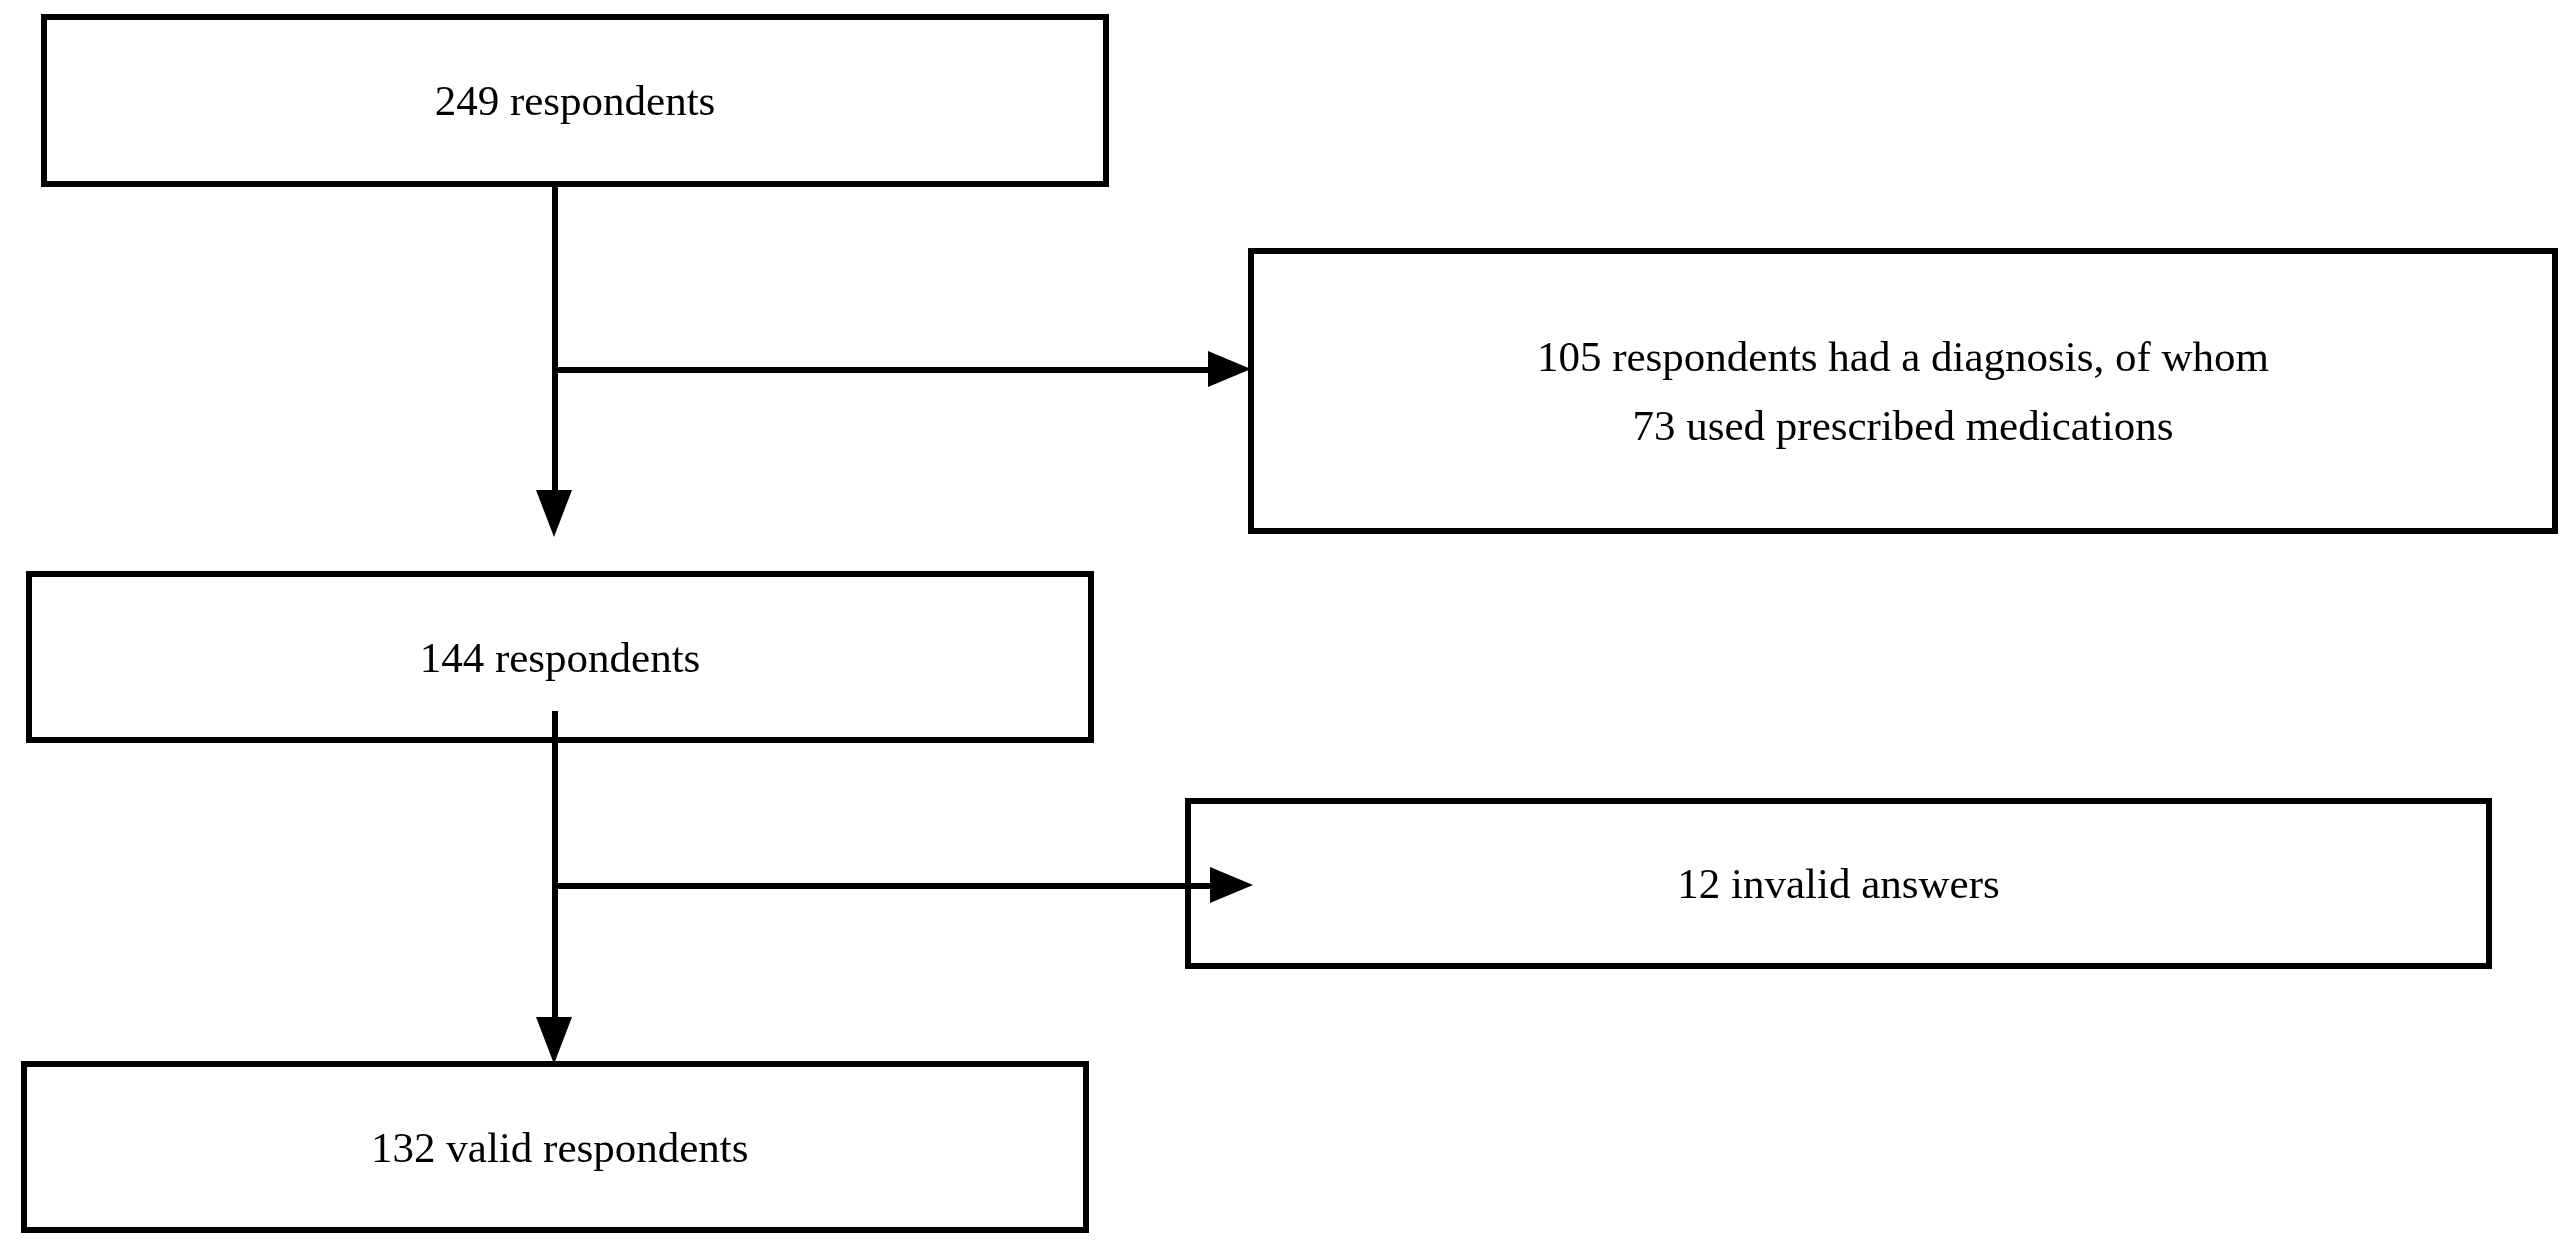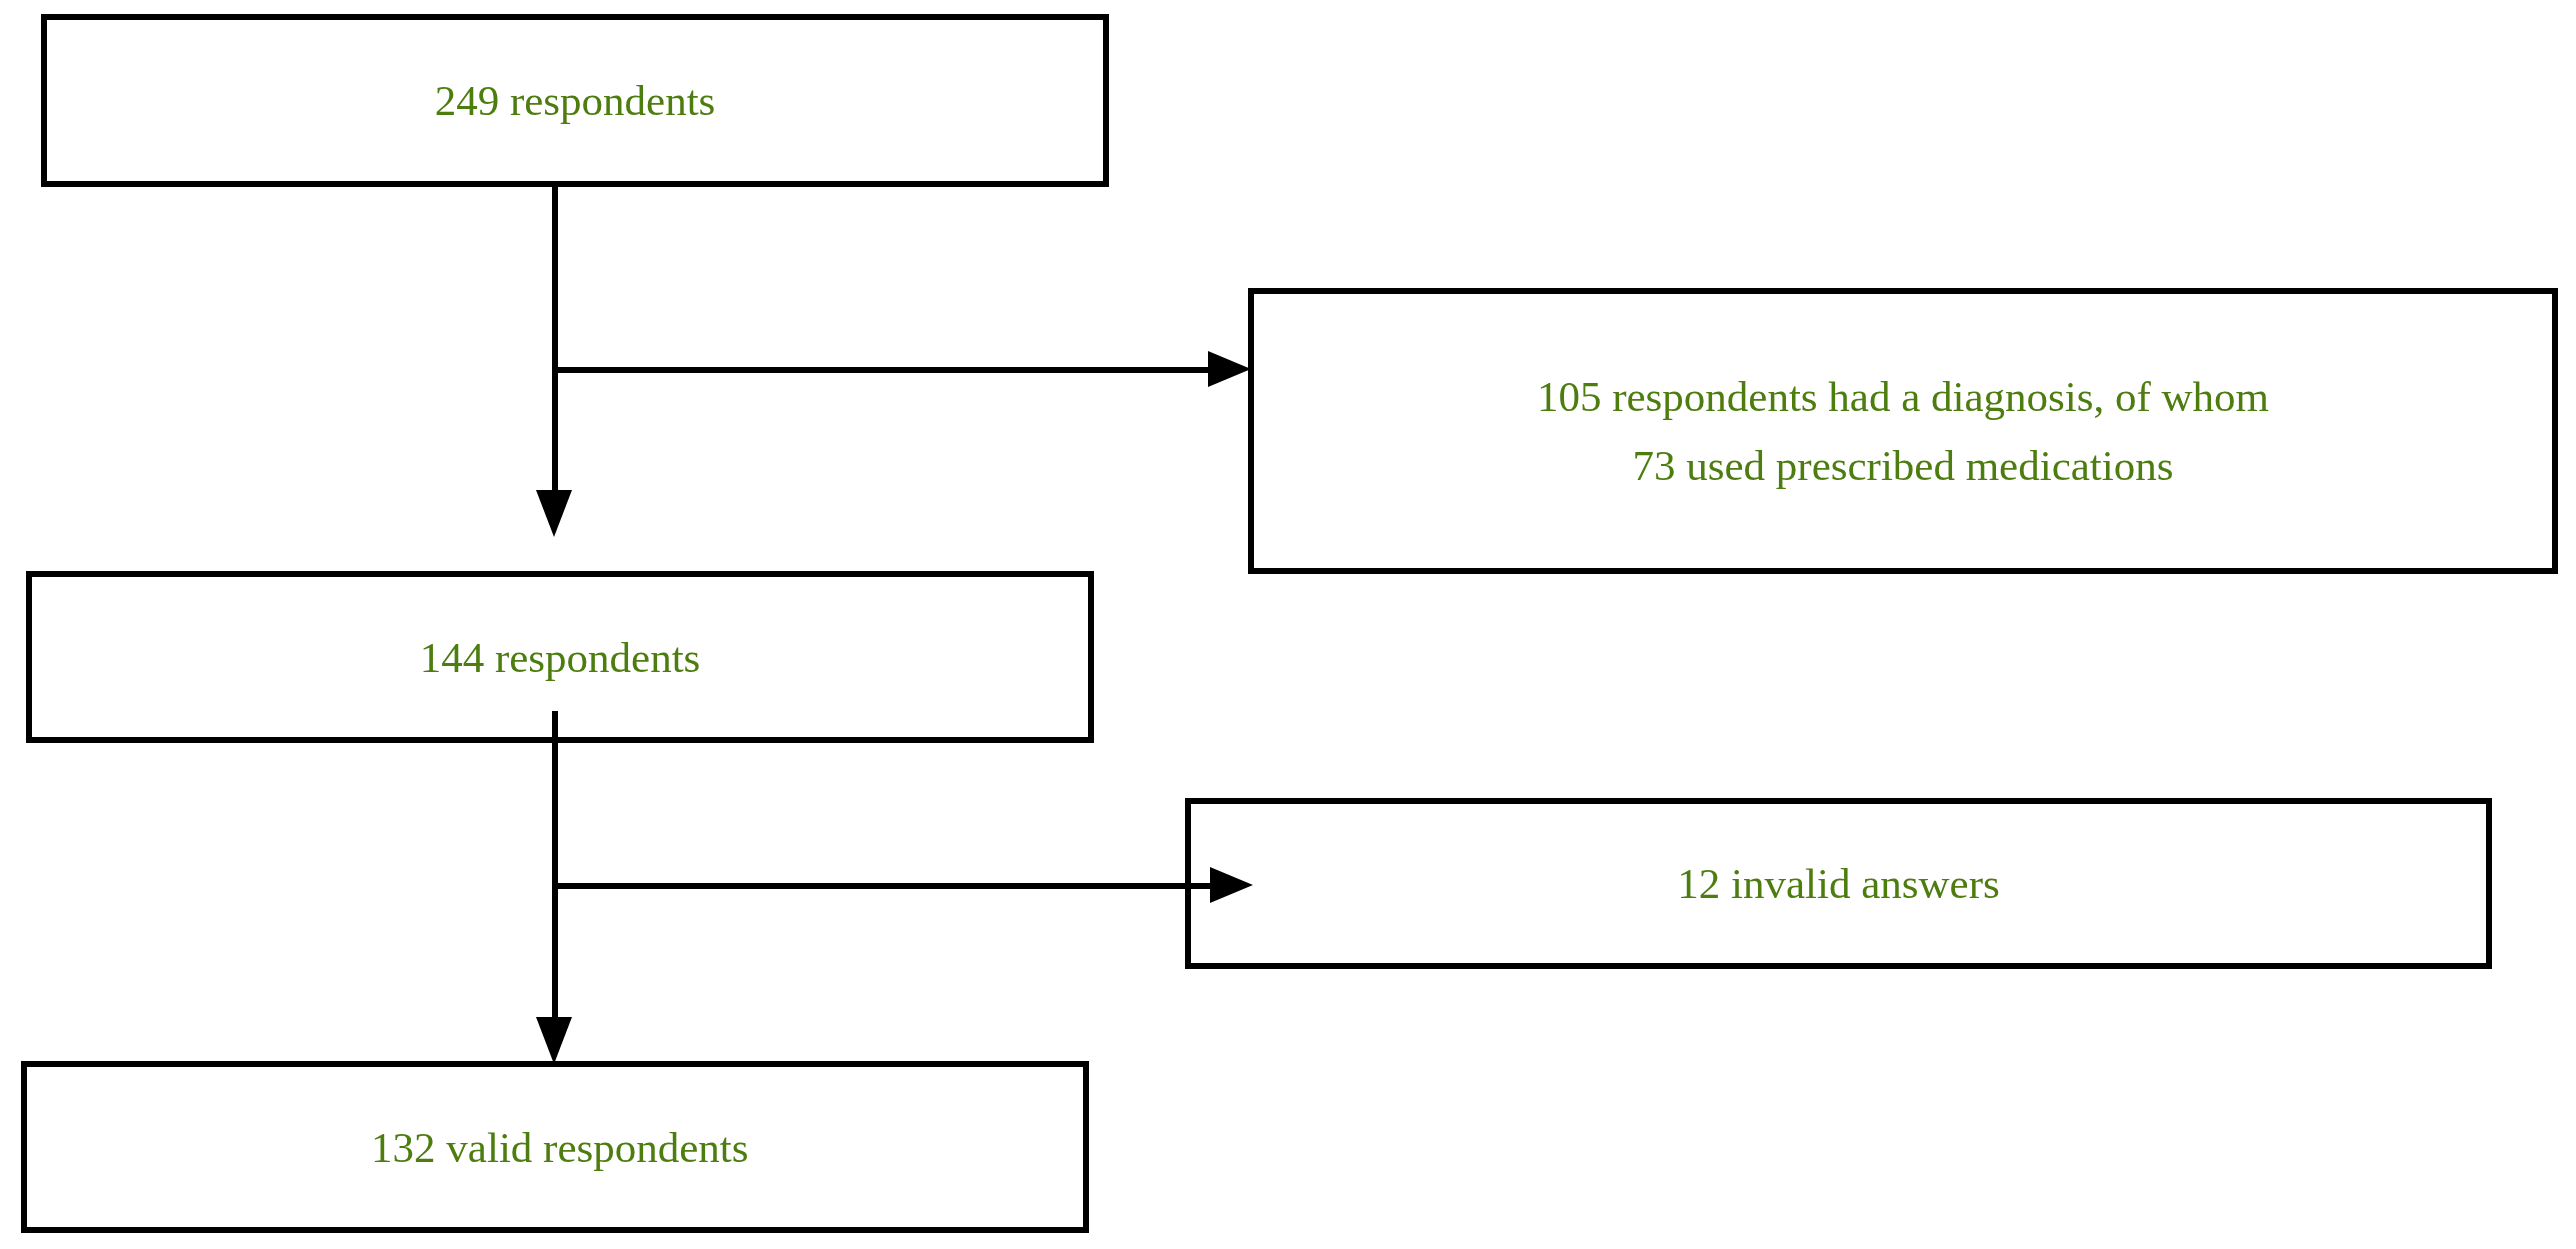--- a/index.html
+++ b/index.html
@@ -25,31 +25,31 @@
     border: 6.2px solid #000000;
     display: flex;
     flex-direction: column;
     align-items: center;
     justify-content: center;
   }
   .node-label {
     font-family: "Liberation Serif", "DejaVu Serif", serif;
     font-size: 43px;
     line-height: 1.0;
-    color: #4d7c0f;
+    color: #000000;
     white-space: nowrap;
     text-align: center;
   }
   .node-label.line-two {
     margin-top: 26px;
   }
   
   #box-total      { left: 41px;   top: 13.8px;   width: 1068px; height: 173px; }
   
-  #box-diagnosis  { left: 1248px; top: 248px;  width: 1310px; height: 286px; margin-top: 40px; }
+  #box-diagnosis  { left: 1248px; top: 248px;  width: 1310px; height: 286px; }
   
   #box-eligible   { left: 26px;   top: 539px;  width: 1068px; height: 172px; margin-top: 32px; }
   
   #box-invalid    { left: 1185px; top: 798px; width: 1307px; height: 171px; }
   
   #box-valid      { left: 21.3px;   top: 1061px; width: 1068px; height: 172px; padding-left: 9px; }
 
   
   .v-line {
     position: absolute;

